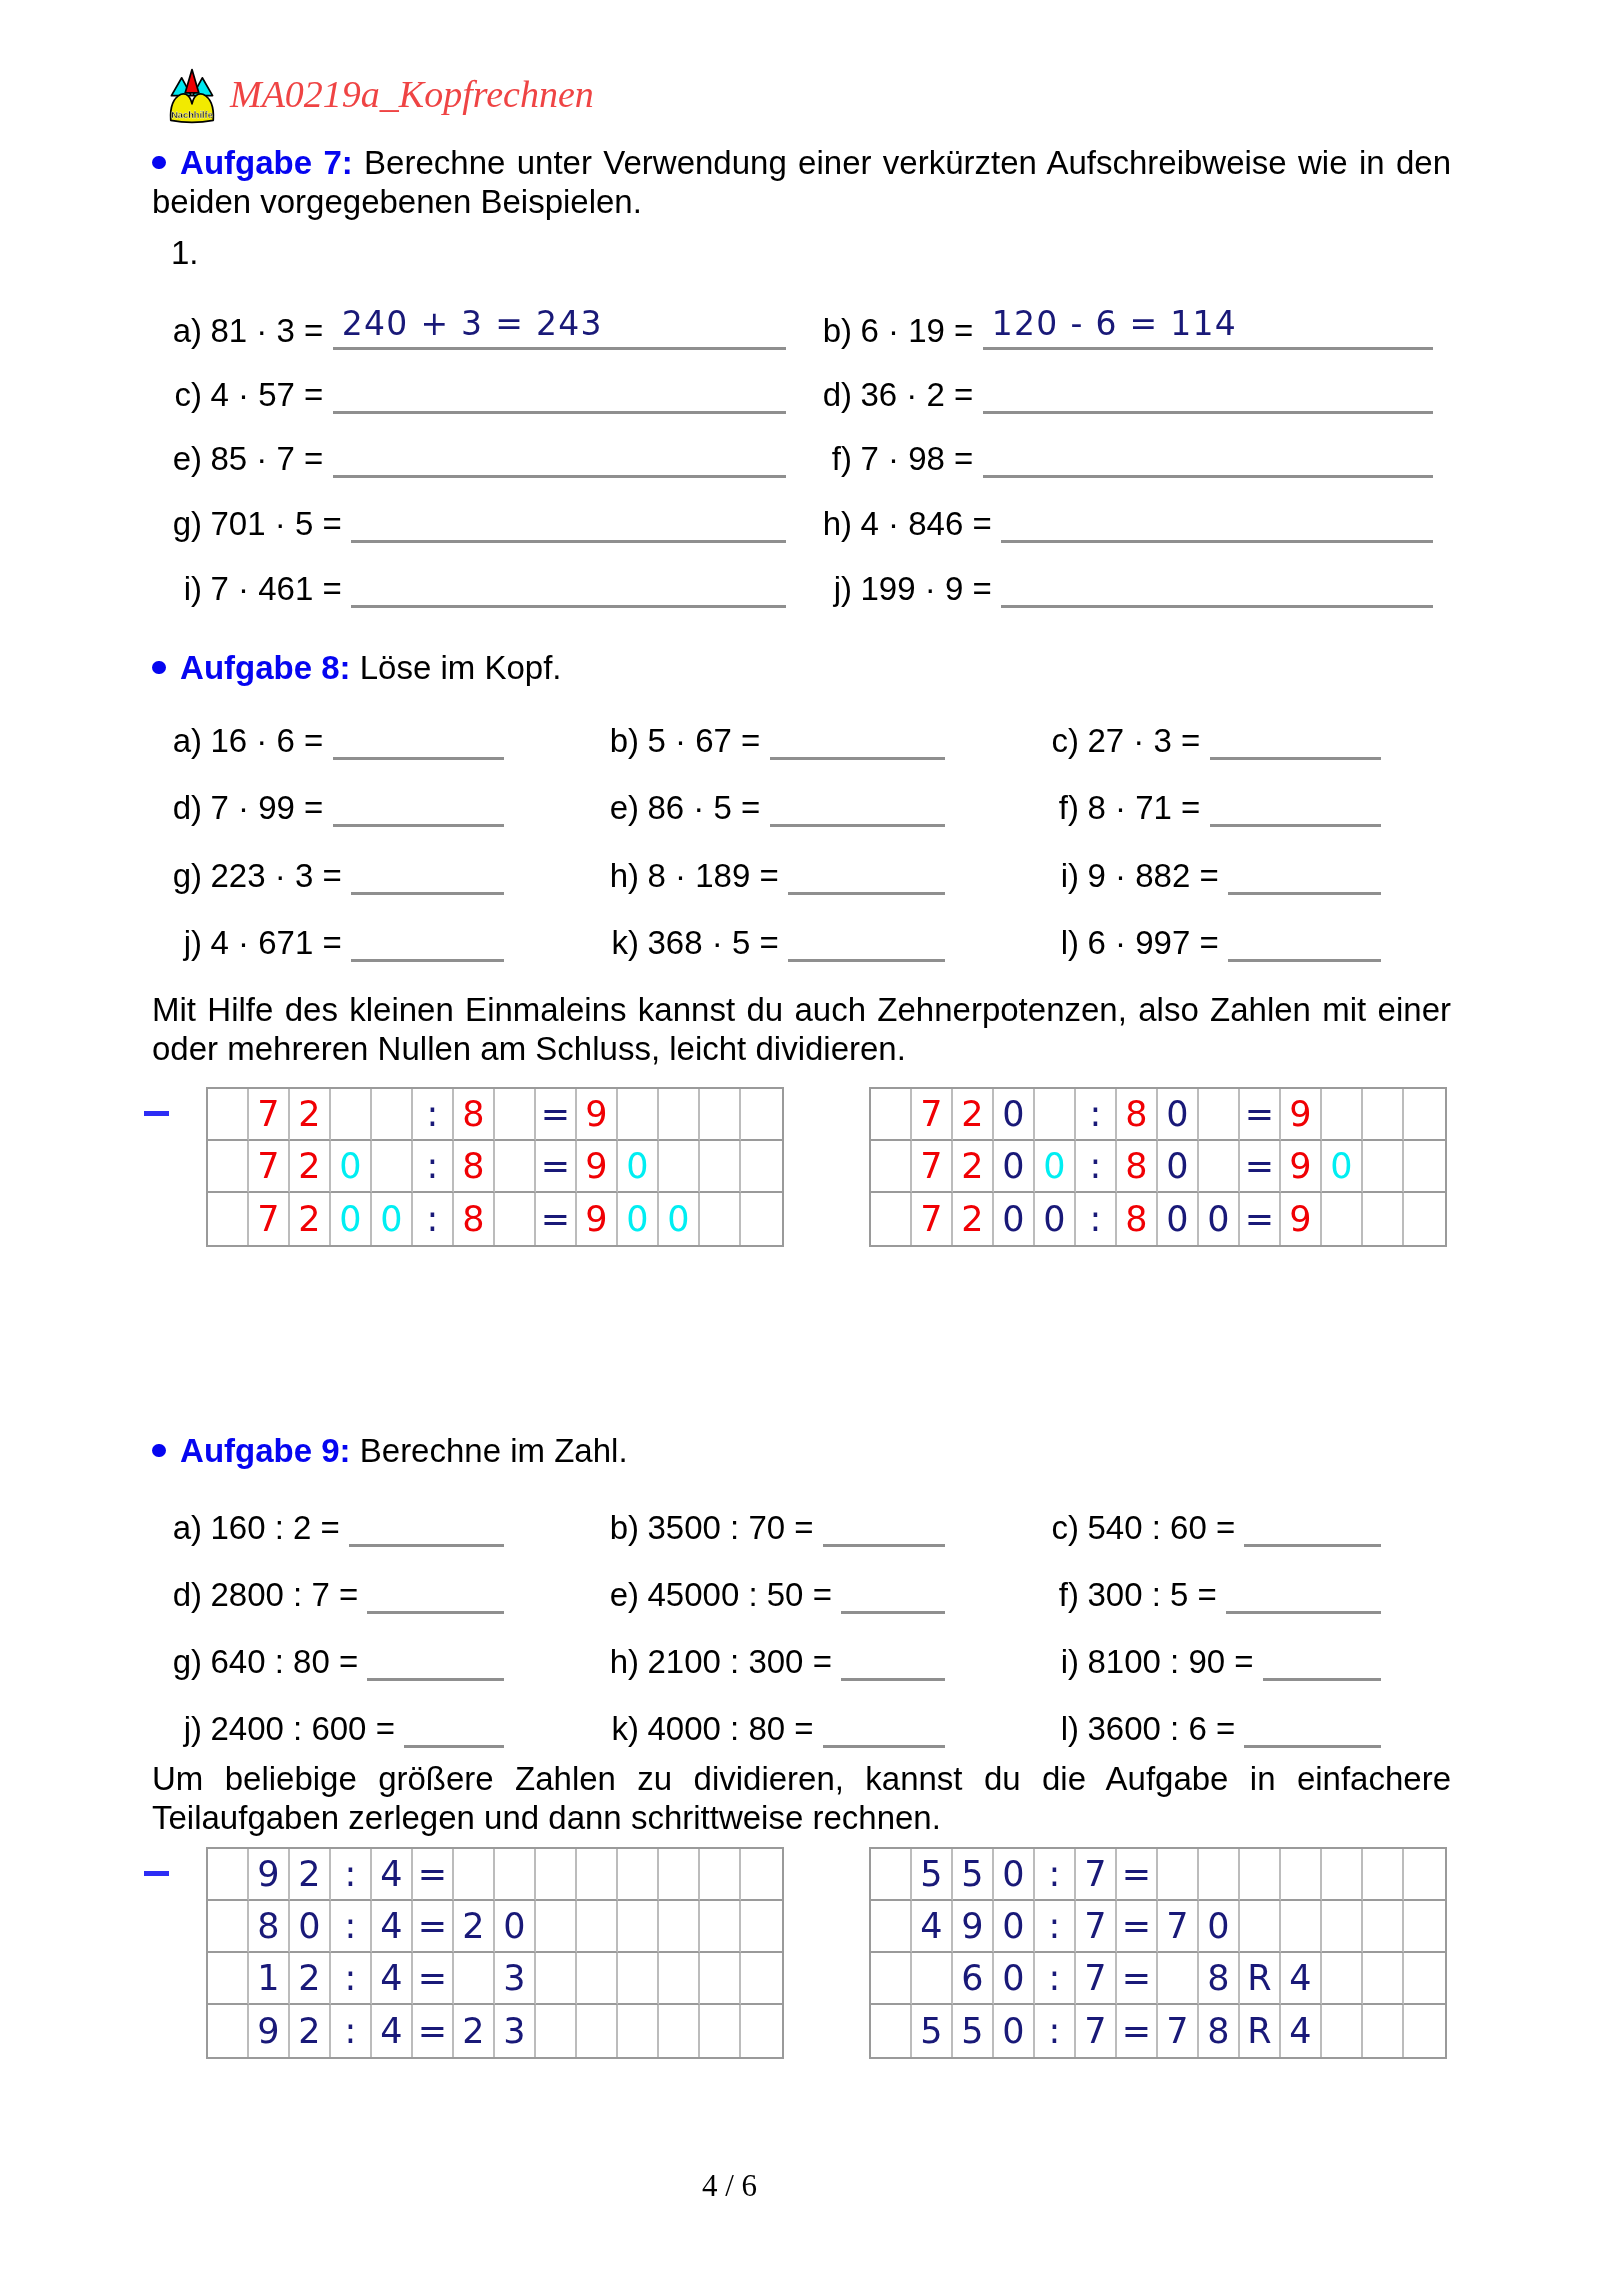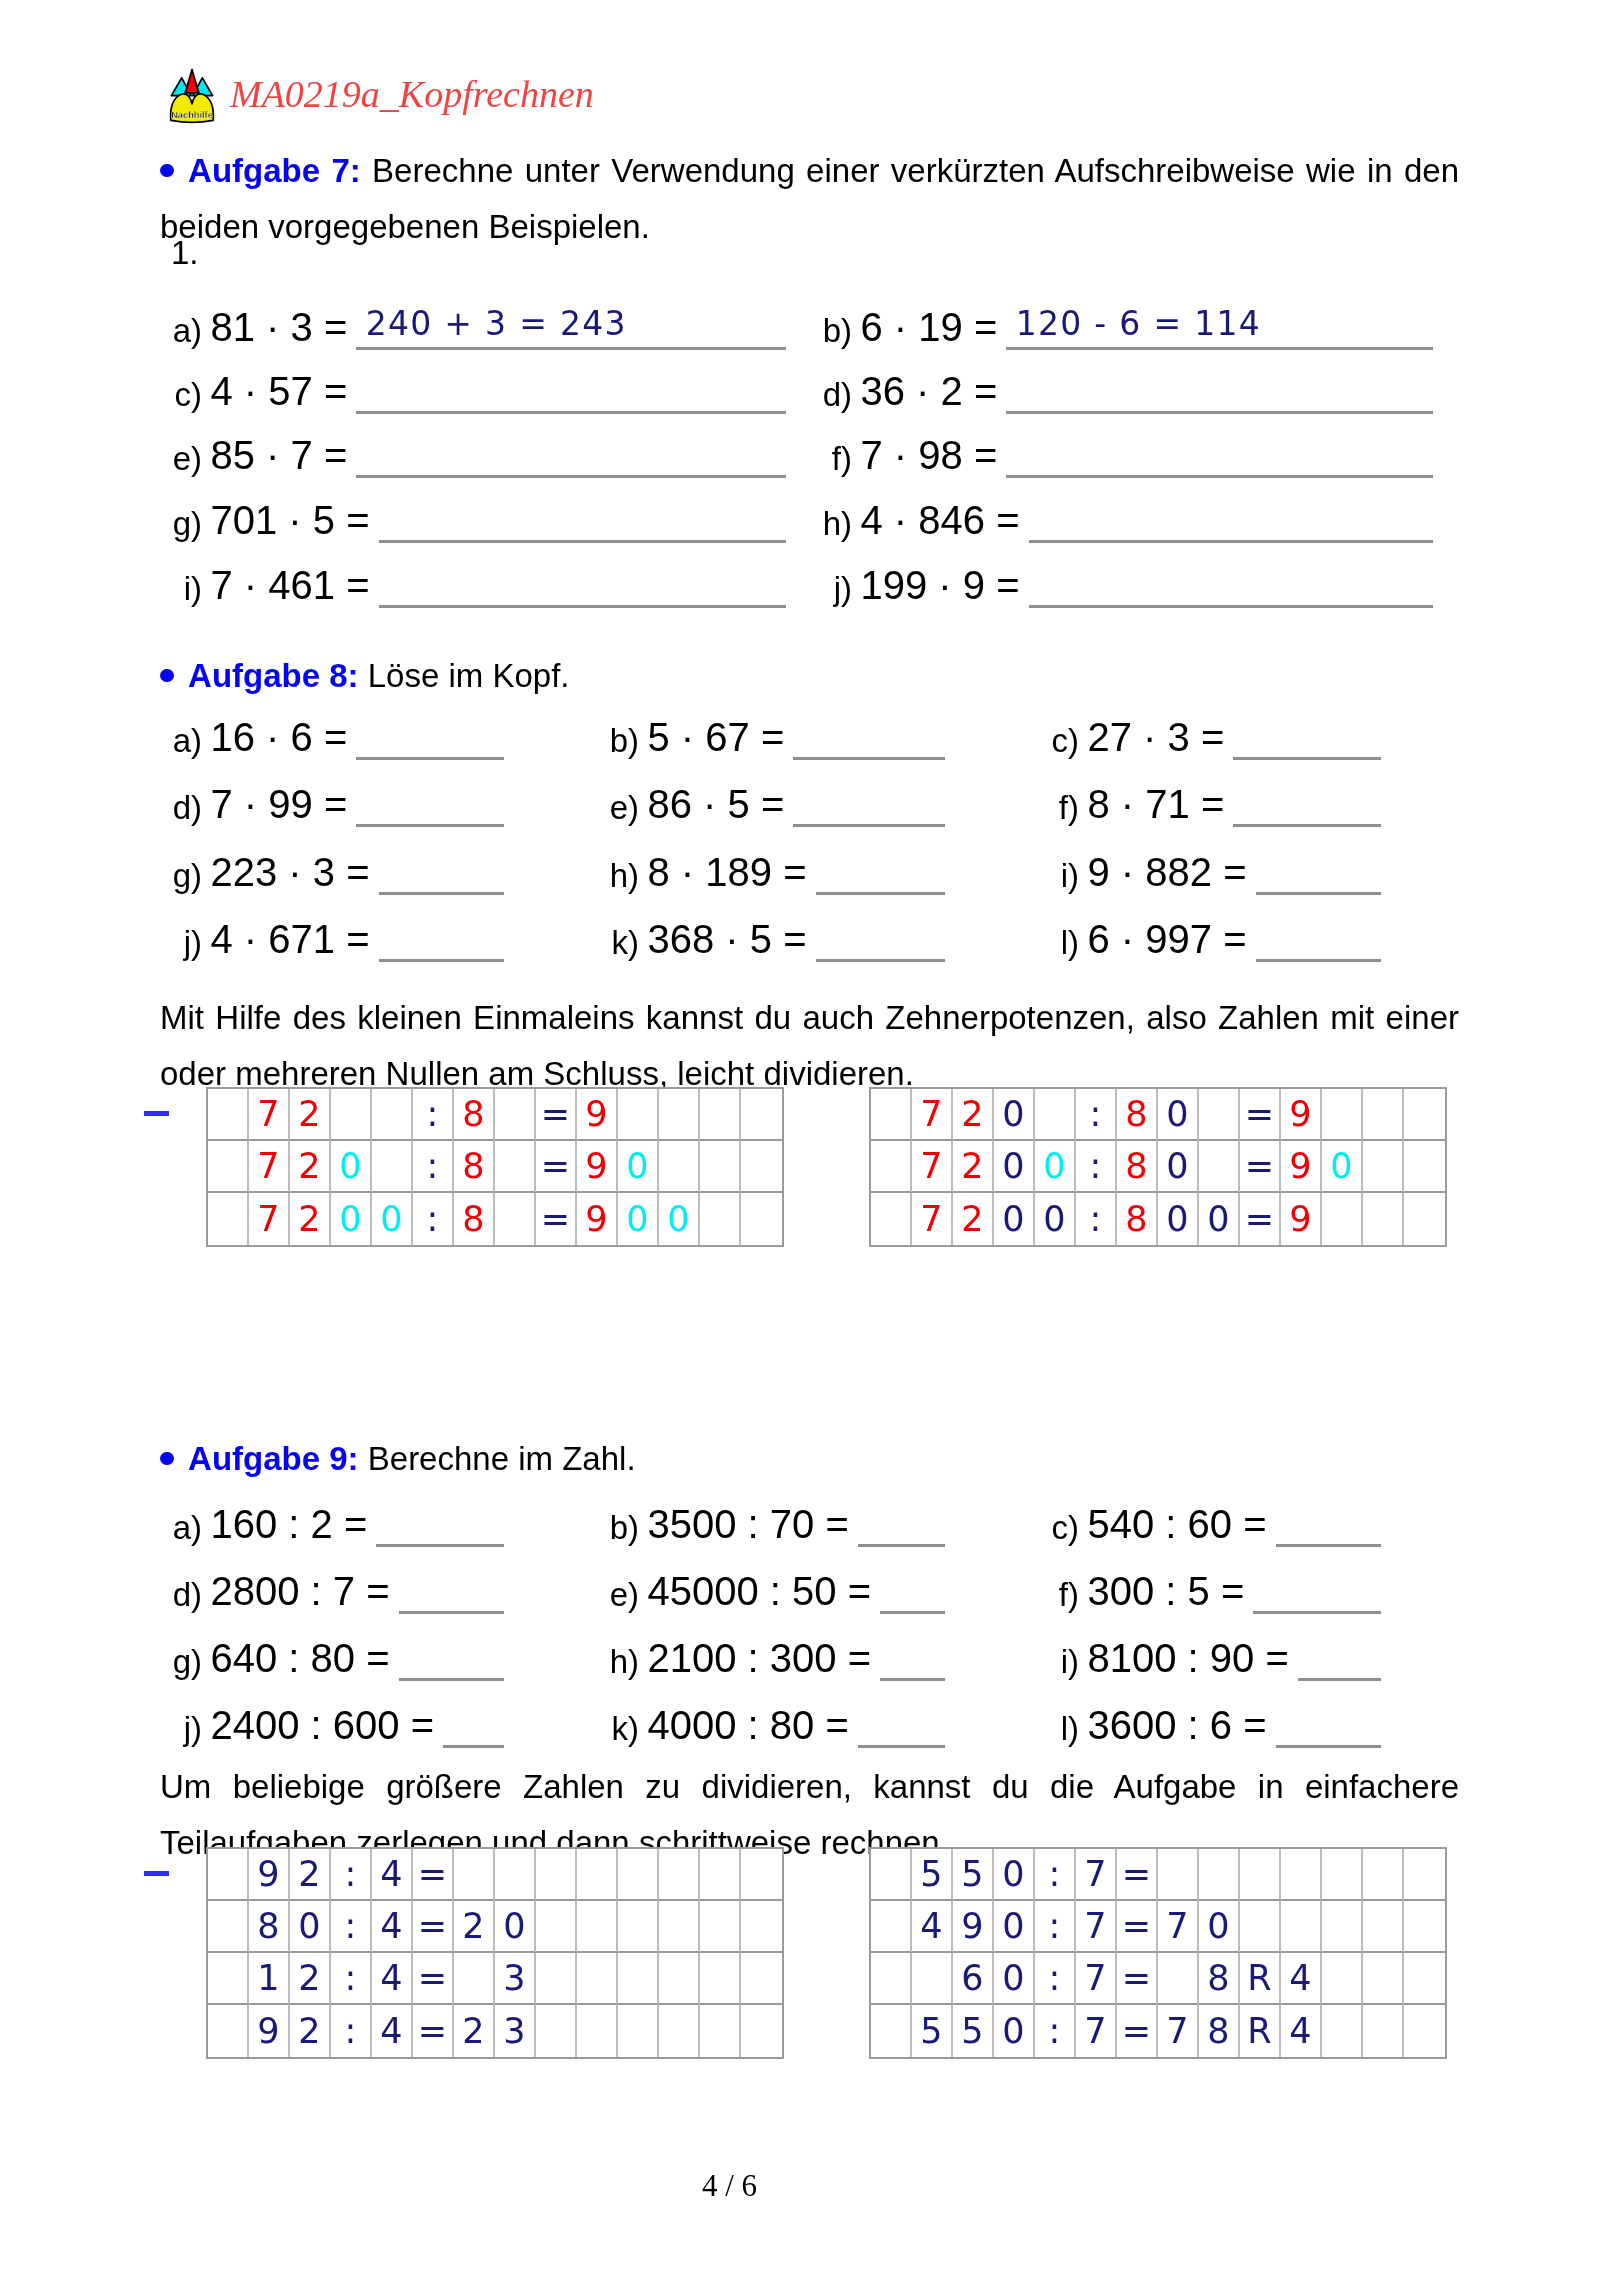--- a/index.html
+++ b/index.html
@@ -10,33 +10,33 @@
   }
   
   .logo { position:absolute; left:168px; top:68px; }
   .doc-title {
     position:absolute; left:230px; top:72px;
     font-family:"Liberation Serif", serif; font-style:italic;
     font-size:38px; color:#ef4444; white-space:nowrap;
   }
   
   .para {
-    position:absolute; left:160px; width:1299px;
-    font-size:33px; line-height:56px; text-align:justify; color:#000;
+    position:absolute; left:152px; width:1299px;
+    font-size:33px; line-height:39px; text-align:justify; color:#000;
   }
   .task-label { color:var(--accent-blue); font-weight:bold; }
   .bullet-dot {
     display:inline-block; width:13.7px; height:13.7px; border-radius:50%;
     background:var(--accent-blue); margin-right:14.4px; position:relative; top:-4.6px;
   }
   .subnum { position:absolute; left:171px; top:234px; font-size:33px; }
   
   .prob-row { position:absolute; display:flex; align-items:flex-end; height:42px; }
   .prob-label { width:38px; text-align:right; margin-right:8.5px; font-size:33px; flex:0 0 auto; }
-  .prob-expr { font-size:40px; white-space:nowrap; flex:0 0 auto; }
+  .prob-expr { font-size:33px; white-space:nowrap; flex:0 0 auto; }
   .blank { flex:1 1 auto; margin-left:9.2px; height:100%; border-bottom:3.9px solid #8f8f8f; position:relative; }
   .answer {
     position:absolute; left:9.2px; bottom:3.9px; white-space:nowrap;
     font-family:"DejaVu Sans", sans-serif; font-size:33px; letter-spacing:1.3px;
     color:var(--navy);
   }
   
   .grid-table {
     position:absolute; display:grid; grid-template-columns:repeat(14, 41px);
     grid-auto-rows:52px; border:2.6px solid #9a9a9a; background:#fff;

